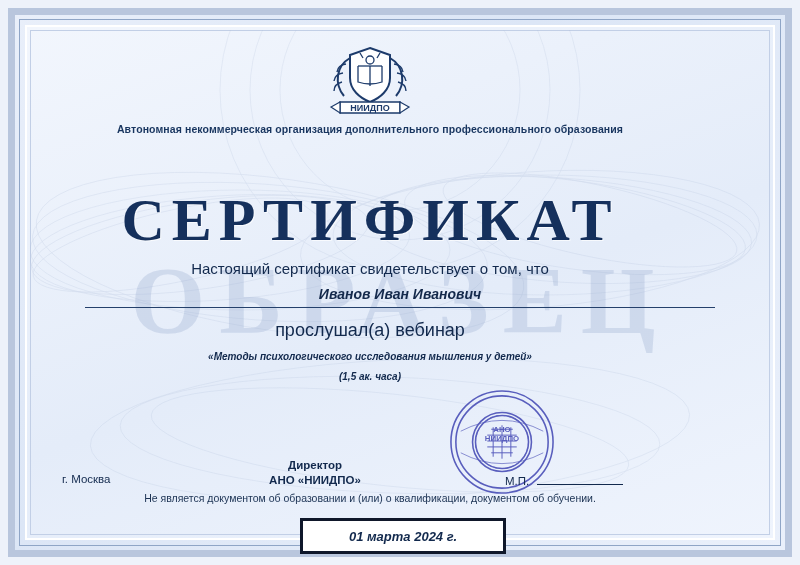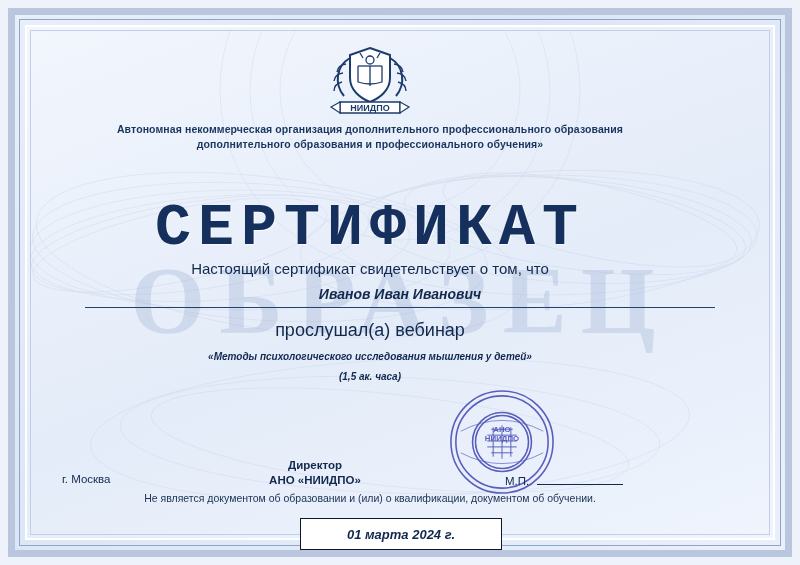--- a/index.html
+++ b/index.html
@@ -103,24 +103,24 @@
     color: #18355f;
     font-size: 10.5px;
     font-weight: bold;
     line-height: 15px;
     letter-spacing: 0.1px;
   }
 
   
   .title {
     position: absolute;
-    top: 164px;
-    left: 0; right: 0;
-    text-align: center;
-    font-family: Liberation Mono, monospace;
+    top: 156px;
+    left: 0; right: 0;
+    text-align: center;
+    font-family: Liberation Serif, serif;
     font-size: 60px;
     font-weight: bold;
     letter-spacing: 7px;
     color: #15305c;
     text-shadow: 1px 1px 0 rgba(255,255,255,0.7);
   }
 
   .subtitle {
     position: absolute;
     top: 230px;
@@ -222,21 +222,21 @@
   }
 
   
   .date-box {
     position: absolute;
     left: 300px;
     top: 518px;
     width: 200px;
     height: 30px;
     background: #ffffff;
-    border: 1px solid #0f172a;
+    border: 3px solid #0f172a;
     display: flex;
     align-items: center;
     justify-content: center;
     font-size: 13px;
     font-weight: bold;
     font-style: italic;
     color: #12294d;
   }
 </style>
 </head>
@@ -303,21 +303,20 @@
 
         <path d="M18 62 h60 v11 h-60 z" fill="#ffffff" stroke="#1d3b6b" stroke-width="1.4"></path>
         <path d="M18 62 l-9 5 l9 6 z" fill="#ffffff" stroke="#1d3b6b" stroke-width="1.2"></path>
         <path d="M78 62 l9 5 l-9 6 z" fill="#ffffff" stroke="#1d3b6b" stroke-width="1.2"></path>
         <text x="48" y="71" font-family="Liberation Sans, sans-serif" font-size="9" font-weight="bold" fill="#1d3b6b" text-anchor="middle">НИИДПО</text>
       </svg>
     </div>
 
     <div class="org-block">
       <div>Автономная некоммерческая организация дополнительного профессионального образования</div>
-      <div>дополнительного образования и профессионального обучения»</div>
     </div>
 
     <div class="title">СЕРТИФИКАТ</div>
 
     <div class="subtitle">Настоящий сертификат свидетельствует о том, что</div>
 
     <div class="name-line">
       <span>Иванов Иван Иванович</span>
     </div>
 

